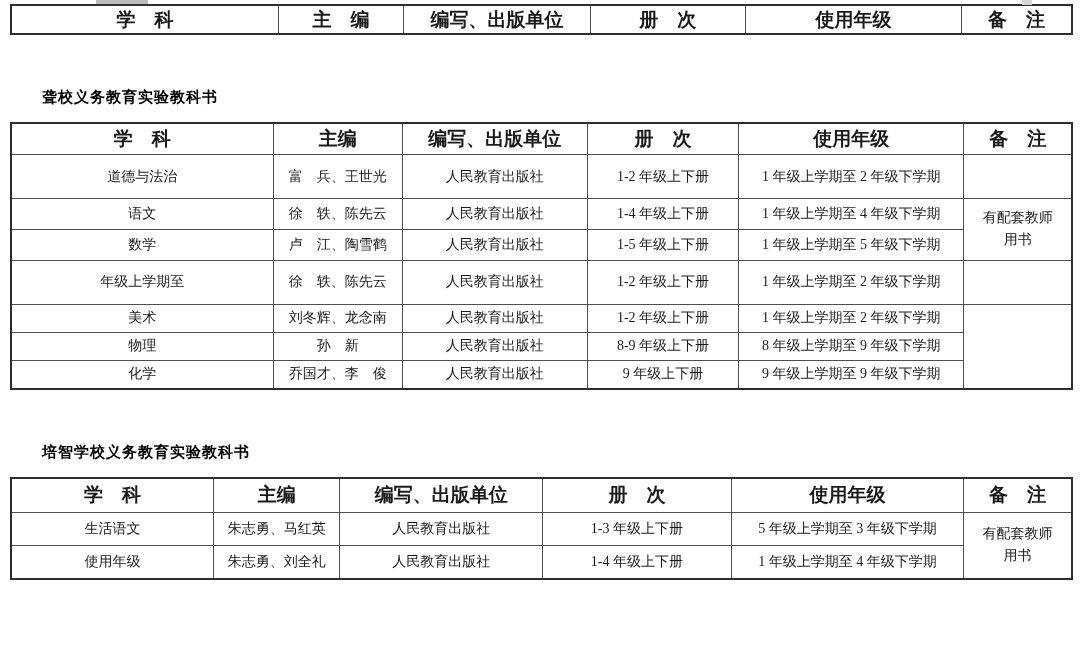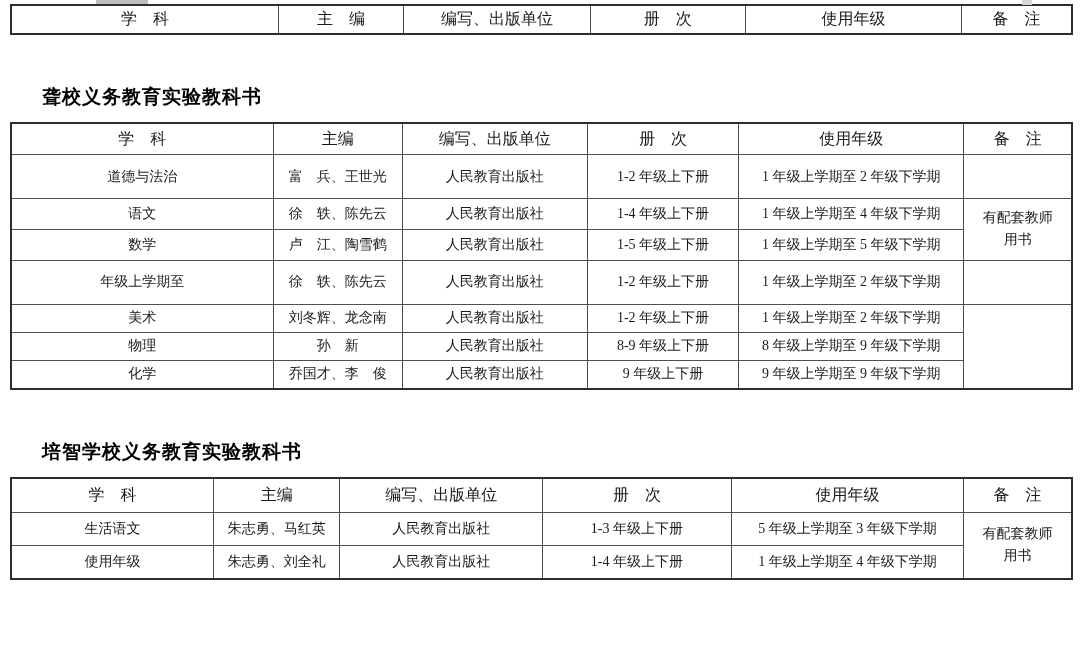--- a/index.html
+++ b/index.html
@@ -11,28 +11,28 @@
   }
   html,body{margin:0;padding:0;background:#ffffff;}
   body{width:1080px;height:653px;overflow:hidden;
        font-family:"Liberation Serif","DejaVu Serif",serif;}
   .page{position:relative;width:1080px;height:653px;background:#fff;}
   .top-artifact{position:absolute;left:96px;top:0;width:52px;height:4px;
        background:var(--artifact);}
   .top-artifact-right{position:absolute;left:1022px;top:0;width:10px;height:5px;
        background:#d7d7d7;}
   #sections{padding-top:4px;}
-  .section-title{font-weight:bold;font-size:19px;line-height:26px;
+  .section-title{font-weight:bold;font-size:15px;line-height:26px;
        color:var(--title);margin:49px 0 12px 42px;letter-spacing:1px;}
   table.tbl{border-collapse:collapse;table-layout:fixed;width:1063px;
        margin-left:10px;border:2px solid var(--outer-border);}
   .tbl th,.tbl td{border:1px solid var(--inner-border);text-align:center;
        vertical-align:middle;color:var(--text);padding:0 2px;overflow:hidden;
        white-space:nowrap;}
-  .tbl th{font-weight:normal;font-size:16px;margin-left:12px;}
+  .tbl th{font-weight:bold;font-size:19px;margin-left:12px;}
   .tbl td{font-size:14px;}
   .sec-0 th{height:27px}
   .sec-0 td{height:26px}
   .sec-1 th{height:30px}
   .sec-1 td{height:27px}
   .sec-2 th{height:33px}
   .sec-2 td{height:32px}
   td.remark-cell{white-space:normal;padding:8px 14px;line-height:1.6;}
 </style>
 </head>

